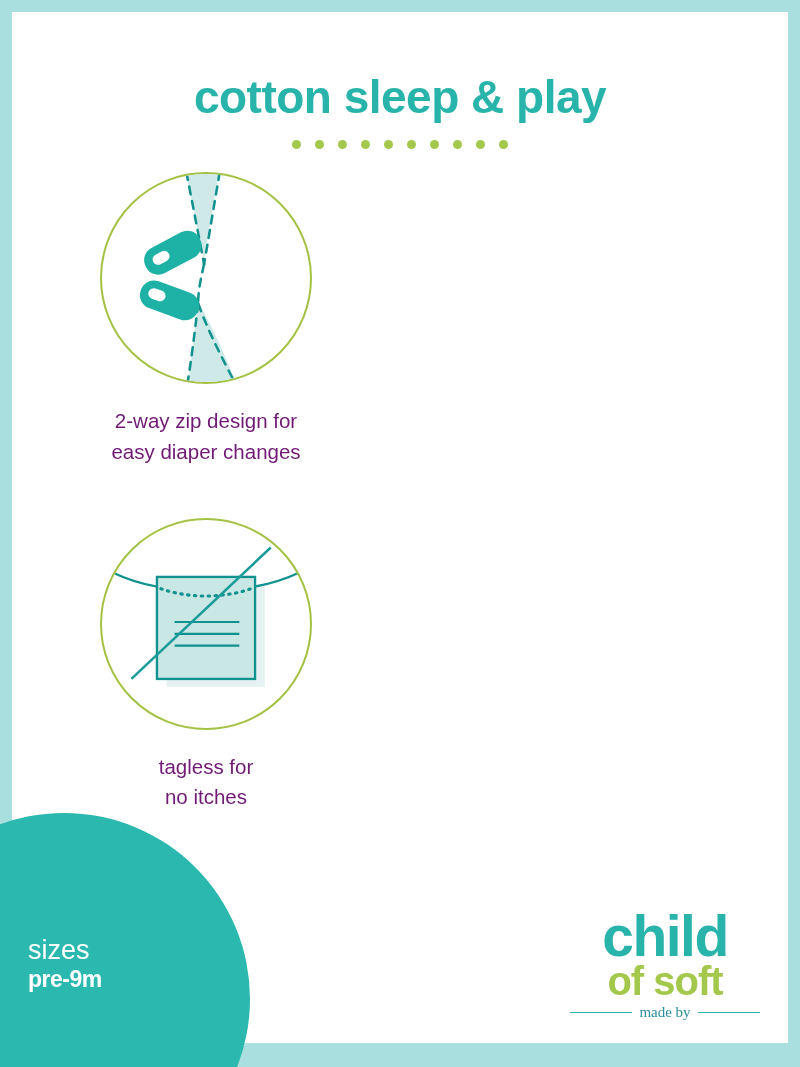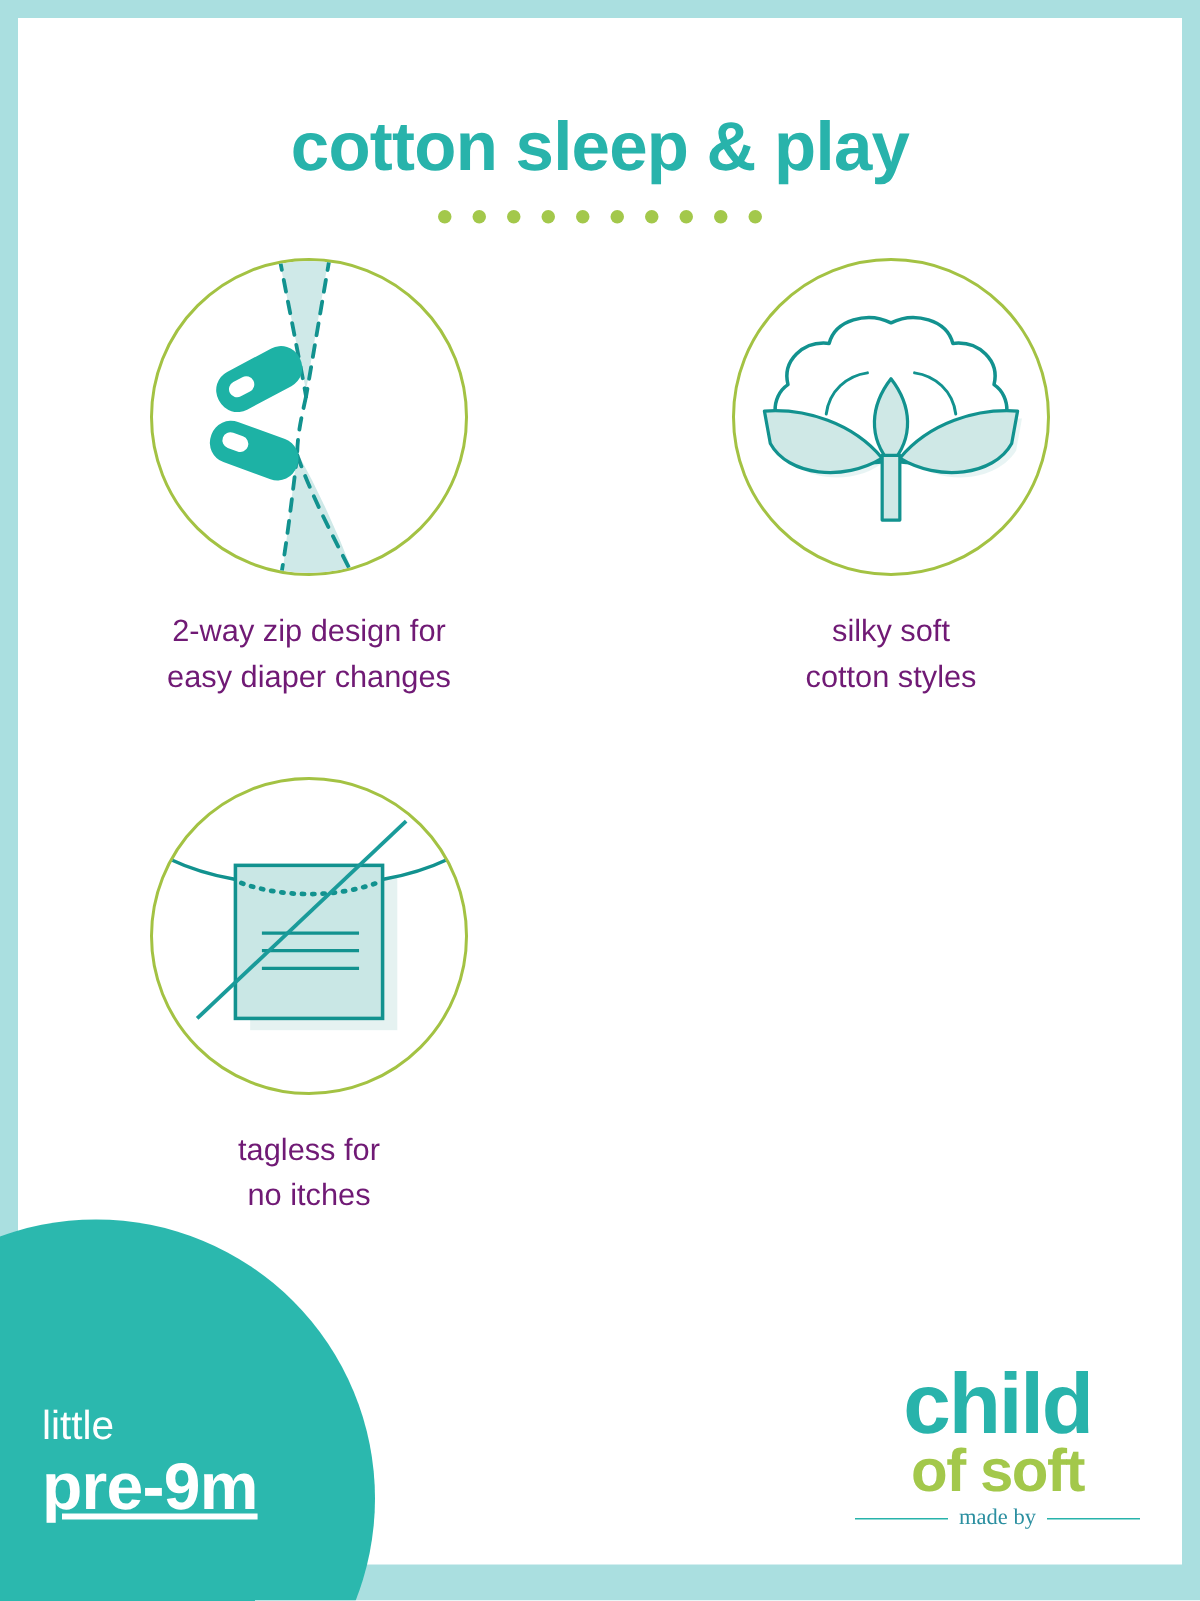--- a/index.html
+++ b/index.html
@@ -84,21 +84,21 @@
     border-radius:50%;
     background:#2bb8ae;
     z-index:5;
   }
   .size-badge .inner {
     position:absolute;
     left:150px; top:122px;
     color:#ffffff;
   }
   .size-badge .sizes-label { font-size:27px; line-height:1.15; font-weight:400; }
-  .size-badge .sizes-value { font-size:44px; line-height:1.2; font-weight:bold; letter-spacing:-0.5px;text-decoration:underline; }
+  .size-badge .sizes-value { font-size:23px; line-height:1.2; font-weight:bold; letter-spacing:-0.5px; }
 
   
   .logo {
     position:absolute;
     right:28px; bottom:22px;
     width:190px;
     text-align:center;
     line-height:1;
     margin-top:14px;
   }
@@ -173,55 +173,20 @@
               <g transform="rotate(20 68 128)">
                 <rect x="38" y="114" width="62" height="29" rx="14" fill="#1db2a5"></rect>
                 <rect x="46" y="122" width="18" height="11" rx="5.5" fill="#ffffff"></rect>
               </g>
             </svg>
           </div>
           <div class="caption">2-way zip design for
 easy diaper changes</div>
         </div>
 
-        <div class="feature">
-          <div class="circle">
-            <svg viewBox="0 0 212 212">
-
-              <g opacity="0.35" transform="translate(5,5)">
-                <path d="M22 102 C48 100 78 108 98 130 C78 148 40 146 26 124 Z" fill="#bfe2e0"></path>
-                <path d="M190 102 C164 100 134 108 114 130 C134 148 172 146 186 124 Z" fill="#bfe2e0"></path>
-              </g>
-
-              <path d="M106 42
-                       C122 34 144 40 148 56
-                       C166 54 180 68 176 84
-                       C188 92 188 112 174 120
-                       C166 132 146 136 134 128
-                       C126 138 112 140 106 132
-                       C100 140 86 138 78 128
-                       C66 136 46 132 38 120
-                       C24 112 24 92 36 84
-                       C32 68 46 54 64 56
-                       C68 40 90 34 106 42 Z" fill="#ffffff" stroke="#12928f" stroke-width="2.4" stroke-linejoin="round"></path>
-
-              <path d="M62 104 C64 88 76 78 90 76" stroke="#12928f" stroke-width="2" fill="none" stroke-linecap="round"></path>
-              <path d="M122 76 C136 78 148 88 150 104" stroke="#12928f" stroke-width="2" fill="none" stroke-linecap="round"></path>
-
-              <path d="M20 102 C48 100 80 110 100 134 C74 150 36 146 24 124 Z" fill="#cfe8e6" stroke="#12928f" stroke-width="2.2" stroke-linejoin="round"></path>
-              <path d="M192 102 C164 100 132 110 112 134 C138 150 176 146 188 124 Z" fill="#cfe8e6" stroke="#12928f" stroke-width="2.2" stroke-linejoin="round"></path>
-
-              <path d="M106 80 C120 98 122 120 106 138 C90 120 92 98 106 80 Z" fill="#cfe8e6" stroke="#12928f" stroke-width="2.2" stroke-linejoin="round"></path>
-
-              <path d="M100 132 L100 176 L112 176 L112 132 Z" fill="#cfe8e6" stroke="#12928f" stroke-width="2.2" stroke-linejoin="round"></path>
-            </svg>
-          </div>
-          <div class="caption">silky soft
-cotton styles</div>
-        </div>
 
       </div>
 
       <div class="frow second">
 
         <div class="feature">
           <div class="circle">
             <svg viewBox="0 0 212 212">
 
               <rect x="66" y="66" width="100" height="104" fill="#cfe8e6" opacity="0.55"></rect>
@@ -254,17 +219,17 @@
         <span class="line"></span>
         <span class="txt">made by</span>
         <span class="line"></span>
       </span>
     </div>
 
   </div>
 
   <div class="size-badge">
     <div class="inner">
-      <div class="sizes-label">little</div>
+      <div class="sizes-label">sizes</div>
       <div class="sizes-value">pre-9m</div>
     </div>
   </div>
 </div>
 
 </body></html>

